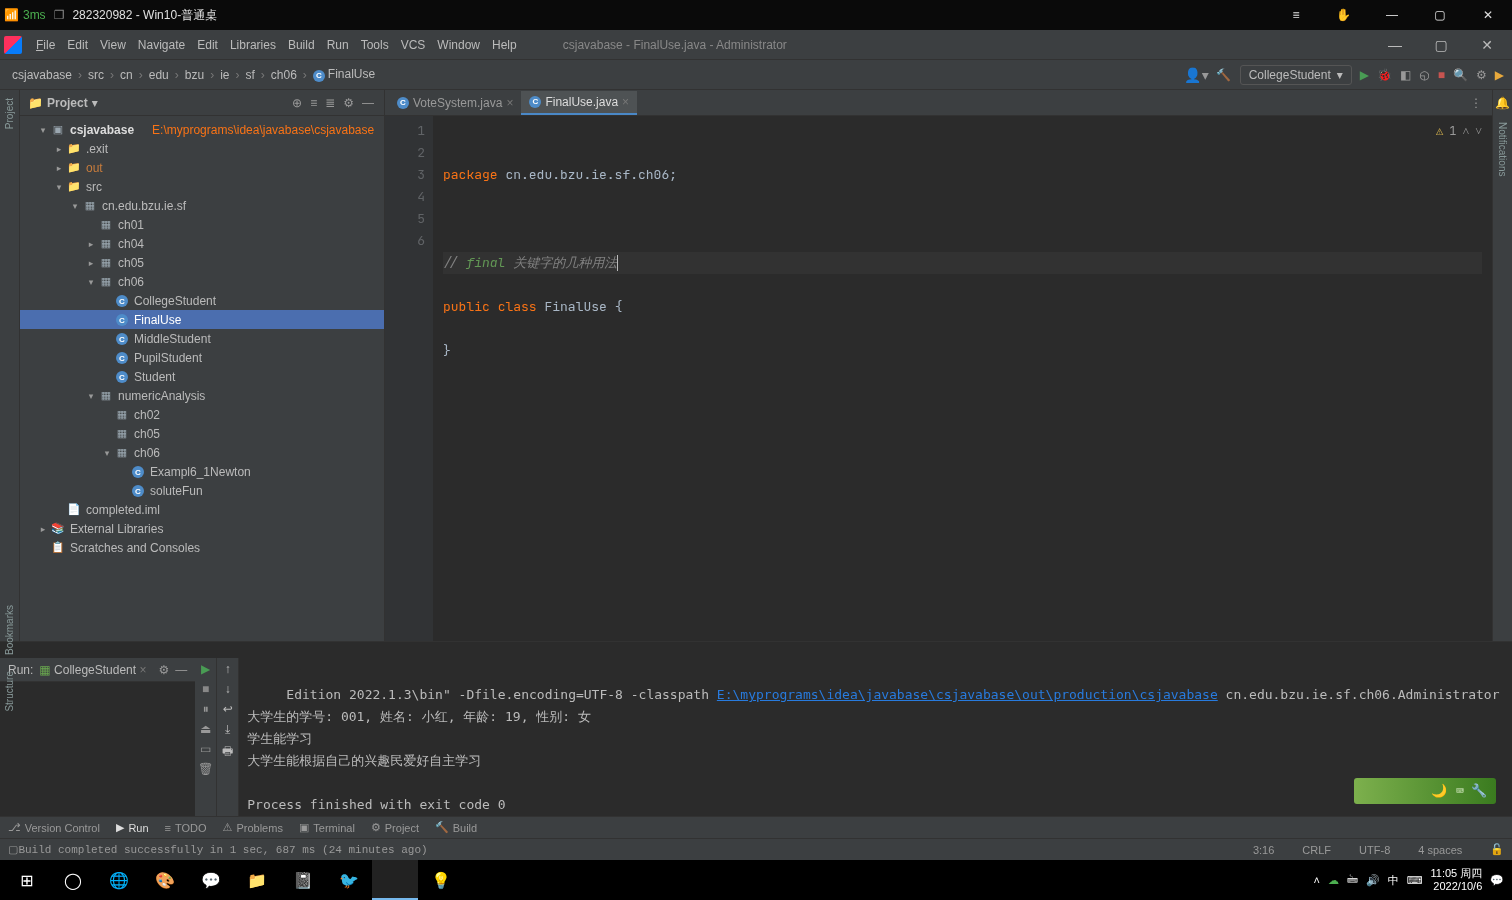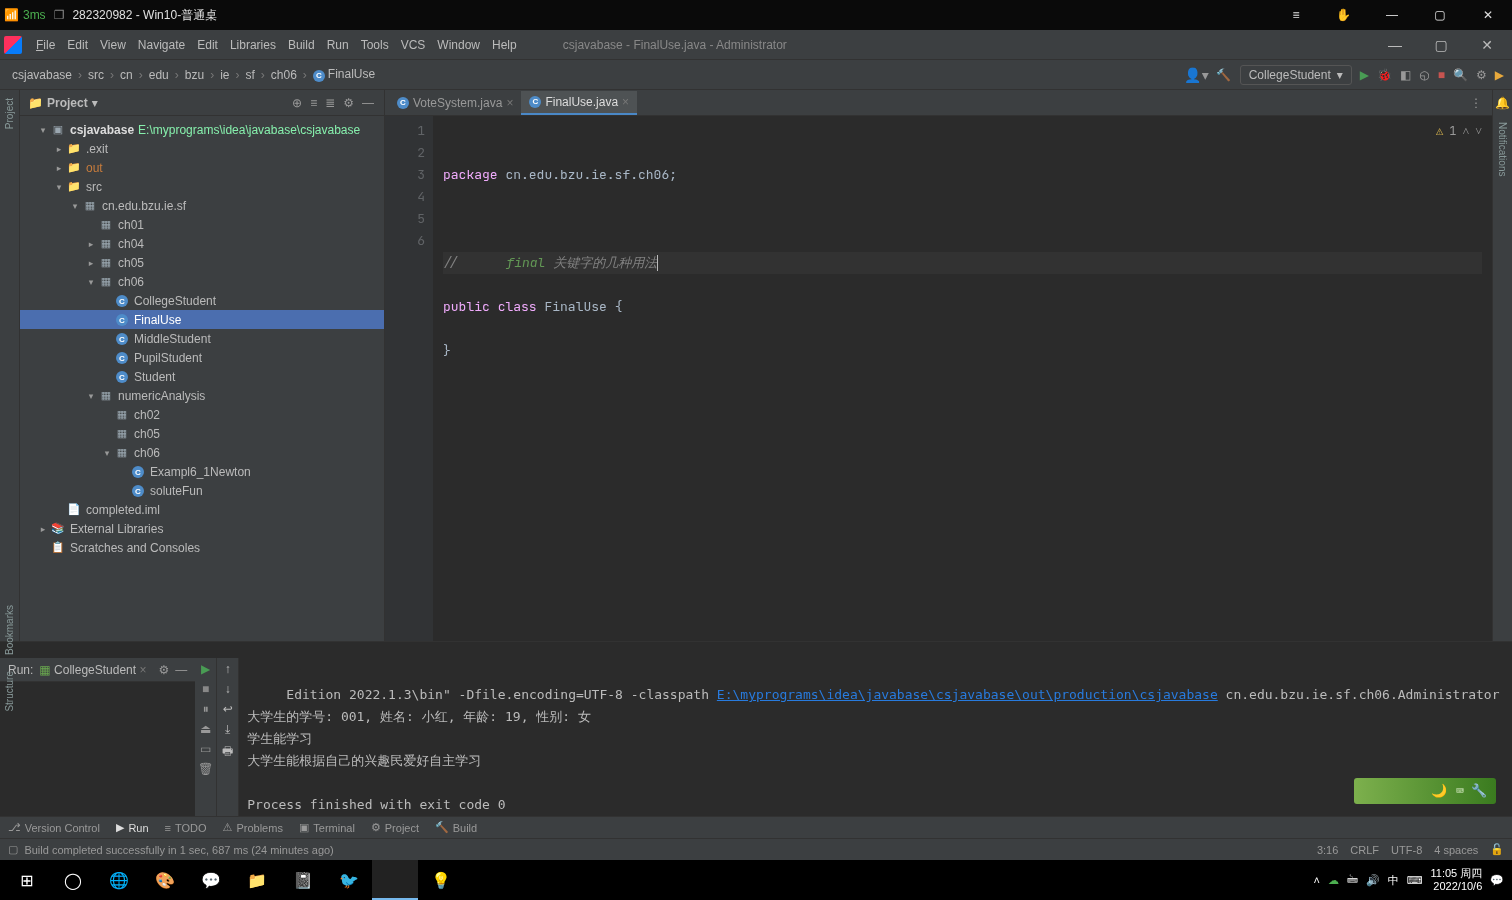--- a/index.html
+++ b/index.html
@@ -108,21 +108,21 @@
     .src-icon { color: #3a6ea5; }
     .pkg-icon { color: #9aa7b0; }
     .class-icon {
       width: 12px; height: 12px; border-radius: 50%; background: #4e8cc9;
       display: inline-flex; align-items: center; justify-content: center;
       color: white; font-size: 8px; font-weight: bold;
     }
     .tree-label { color: #bbb; }
     .tree-row.selected .tree-label { color: white; }
     .tree-row.bold .tree-label { font-weight: bold; color: #dcdcdc; }
-    .tree-hint { color: #86efac; margin-left: 4px; }
+    .tree-hint { color: #f97316; margin-left: 18px; }
     
     .editor-panel { flex: 1; display: flex; flex-direction: column; background: #2b2b2b; min-width: 0; }
     .tabs {
       height: 26px; background: #3c3f41; display: flex; align-items: center;
       border-bottom: 1px solid #323232; padding: 0 4px;
     }
     .tab {
       display: flex; align-items: center; gap: 4px; padding: 0 8px; height: 24px;
       cursor: pointer; color: #999;
     }
@@ -134,23 +134,23 @@
       width: 48px; background: #313335; color: #606366; text-align: right;
       padding: 4px 8px; font-family: "JetBrains Mono", Consolas, monospace;
       font-size: 13px; line-height: 22px;
     }
     .code {
       flex: 1; padding: 4px 10px;
       font-family: "JetBrains Mono", Consolas, monospace;
       font-size: 13px; line-height: 22px; white-space: pre; color: #a9b7c6; position: relative;
     }
     .code-line.hl { background: #323232; }
-    .kw { color: #f0abfc; }
+    .kw { color: #f97316; }
     .comment { color: #808080; font-style: italic; }
-    .comment .kw { color: #629755; margin-left: 40px; }
+    .comment .kw { color: #629755; }
     .cls { color: #a9b7c6; }
     .pkg { color: #a9b7c6; }
     .caret { display: inline-block; width: 1px; height: 16px; background: #bbb; vertical-align: middle; }
     .editor-status {
       position: absolute; top: 4px; right: 10px; display: flex; gap: 6px; align-items: center;
       color: #999; font-size: 12px;
     }
     .editor-status .warn { color: #bfa14a; }
     
     .right-gutter {
@@ -195,21 +195,21 @@
       display: flex; align-items: center; padding: 0 8px; gap: 16px;
     }
     .tool-strip .tool { display: flex; align-items: center; gap: 4px; color: #999; cursor: pointer; font-size: 11px; }
     .tool-strip .tool.active { color: #ddd; }
     
     .status-bar {
       height: 22px; background: #3c3f41; border-top: 1px solid #323232;
       display: flex; align-items: center; padding: 0 8px; color: #999; font-size: 11px;
     }
     .status-bar .filler { flex: 1; }
-    .status-bar .slot { margin-left: 12px; }
+    .status-bar .slot { margin-left: 28px; }
     
     .taskbar {
       height: 40px; background: #000; display: flex; align-items: center;
       padding: 0 4px;
     }
     .taskbar .tb-item {
       width: 46px; height: 40px; display: flex; align-items: center;
       justify-content: center; cursor: pointer; font-size: 16px;
     }
     .taskbar .tb-item.active { border-bottom: 2px solid #76b9ed; background: #222; }
@@ -640,21 +640,21 @@
       <span>Project</span>
     </span>
   <span class="tool">
       <span>🔨</span>
       <span>Build</span>
     </span>
 </div>
 
 <div class="status-bar">
   <span>▢</span>
-  <span style="margin-left:6px;">Build completed successfully in 1 sec, 687 ms (24 minutes ago)</span>
+  <span style="font-family:Liberation Mono, monospace;">Build completed successfully in 1 sec, 687 ms (24 minutes ago)</span>
   <span class="filler"></span>
   <span class="slot">3:16</span>
   <span class="slot">CRLF</span>
   <span class="slot">UTF-8</span>
   <span class="slot">4 spaces</span>
   <span class="slot">🔓</span>
 </div>
 
 <div class="taskbar">
   <div class="tb-item" style="color:#fff;">⊞</div>

